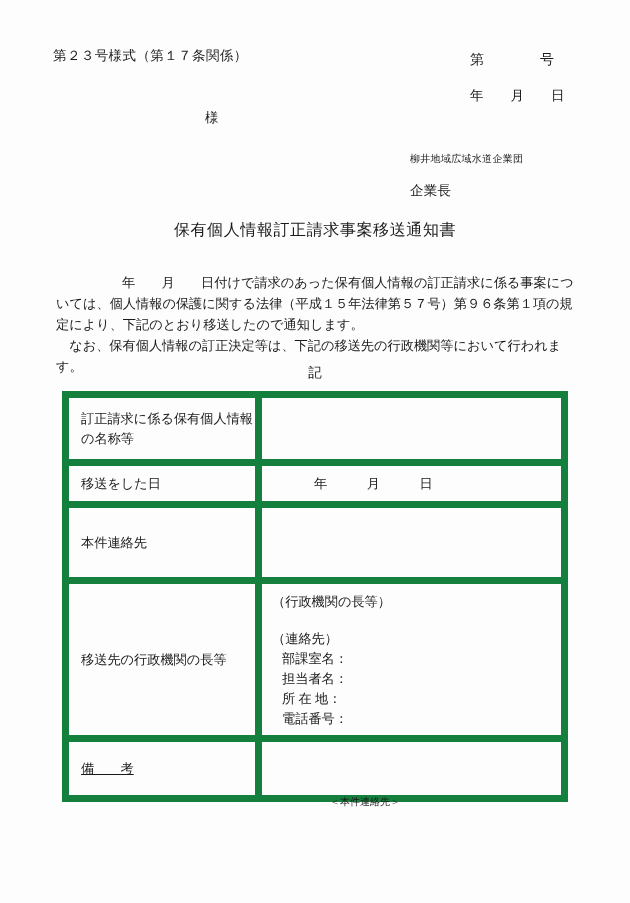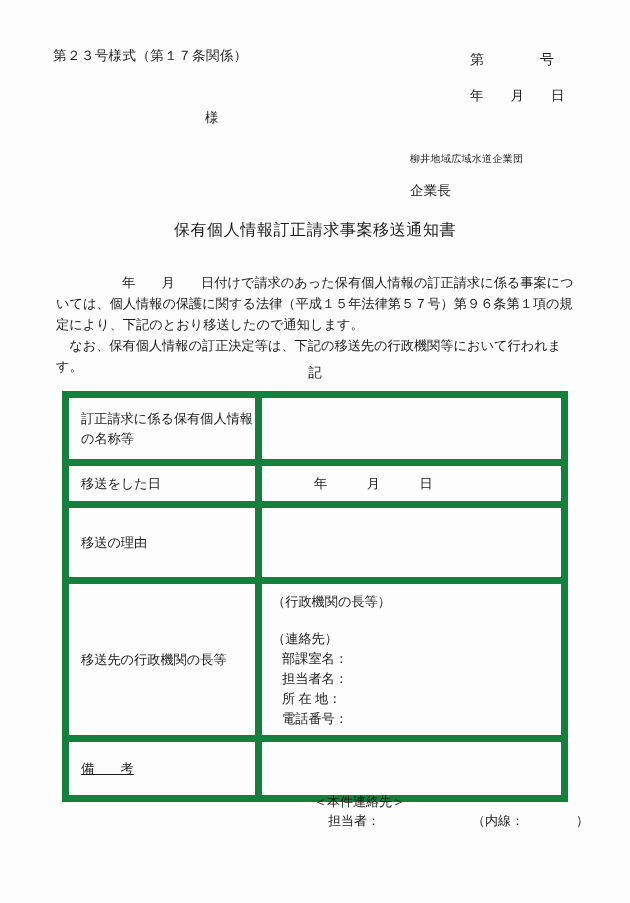--- a/index.html
+++ b/index.html
@@ -127,23 +127,23 @@
   .r-note   { height: 60px; text-decoration: underline; }
 
   .r-dest td { vertical-align: middle; }
   .dest-cell { padding: 8px 0 6px 10px !important; line-height: 20.5px; }
   .dest-cell .gap { height: 17px; }
   .dest-cell .sub { padding-left: 10px; }
 
   
   .contact {
     position: absolute;
-    left: 314px;
+    left: 330px;
     top: 792px;
-    font-size: 13px;
+    font-size: 10px;
     line-height: 19px;
   }
   .contact .heading { padding-left: 0; }
   .contact .row { padding-left: 14px; }
   .contact .ext { display: inline-block; padding-left: 92px; }
 </style>
 </head>
 <body>
 
 <div class="page">
@@ -181,21 +181,21 @@
         <td class="label">
           <span class="label-wrap">移送をした日</span>
         </td>
         <td class="value">
           <span class="date-inline">年　　　月　　　日</span>
         </td>
       </tr>
 
       <tr class="r-reason">
         <td class="label">
-          <span class="label-wrap">移送の理由</span>
+          <span class="label-wrap">本件連絡先</span>
         </td>
         <td class="value"></td>
       </tr>
 
       <tr class="r-dest">
         <td class="label">
           <span class="label-wrap">移送先の行政機関の長等</span>
         </td>
         <td class="value dest-cell">
           <div>（行政機関の長等）</div>
@@ -212,18 +212,15 @@
         <td class="label">
           <span class="label-wrap">備　　考</span>
         </td>
         <td class="value"></td>
       </tr>
     </tbody>
   </table>
 
   <div class="contact">
     <div class="heading">＜本件連絡先＞</div>
-    <div class="row">
-      <span>担当者：</span><span class="ext">（内線：</span><span style="display:inline-block;width:52px;"></span><span>）</span>
-    </div>
   </div>
 
 </div>
 
 </body></html>

